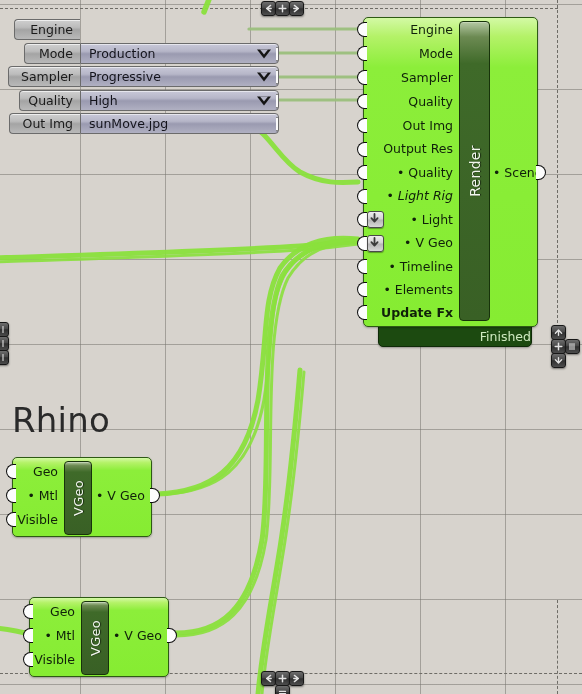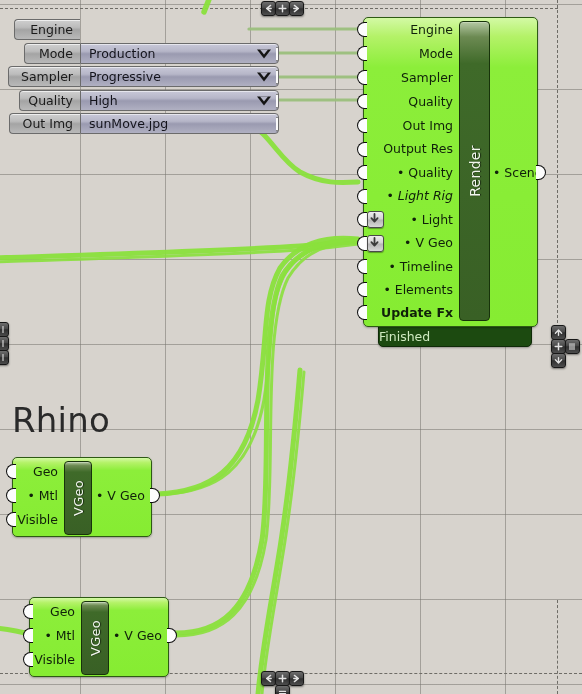--- a/index.html
+++ b/index.html
@@ -98,21 +98,21 @@
     background:linear-gradient(to bottom,#eeeeee 0%,#d2d2d2 48%,#b5b5b5 52%,#d8d8d8 100%);
     border:1px solid #4a4a4a;box-shadow:0 1px 1px rgba(0,0,0,.35);
   }
   .sqbtn svg{position:absolute;left:1px;top:1px;}
 
   
   .statusbar{
     position:absolute;
     background:#1c4a10;border:1px solid #0e2a07;border-radius:0 0 5px 5px;
     color:#cfeac0;font-size:12.5px;
-    display:flex;align-items:center;justify-content:flex-start;
+    display:flex;align-items:center;justify-content:flex-end;
     box-shadow:0 1px 2px rgba(0,0,0,.3);
   }
 
   
   .watermark{
     position:absolute;font-size:34px;color:#2a2a2a;
     font-family:"DejaVu Sans","Liberation Sans",sans-serif;
     letter-spacing:.2px;
   }
 

